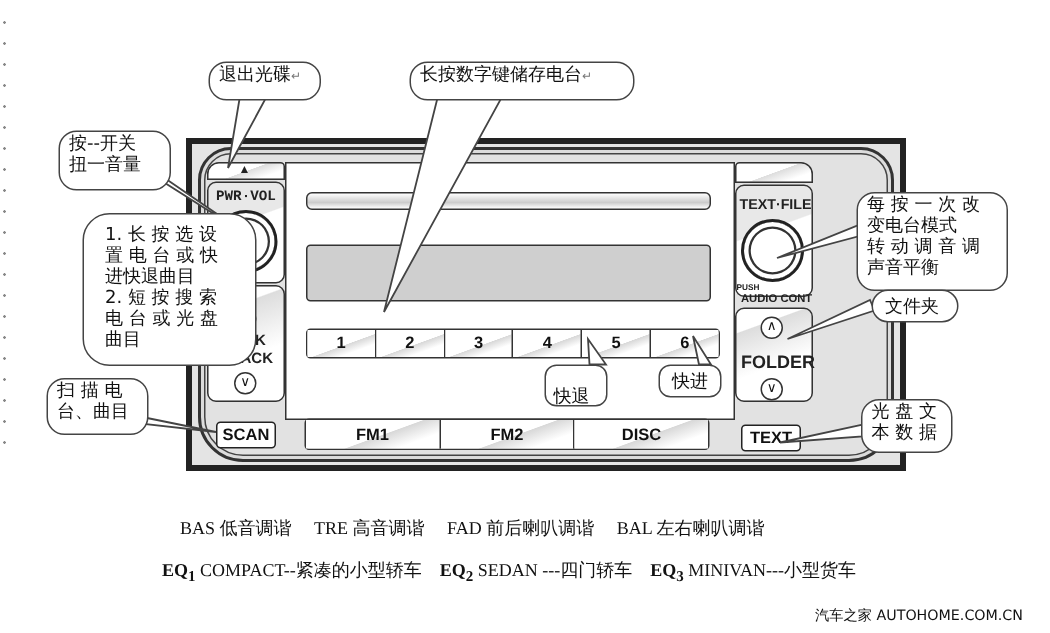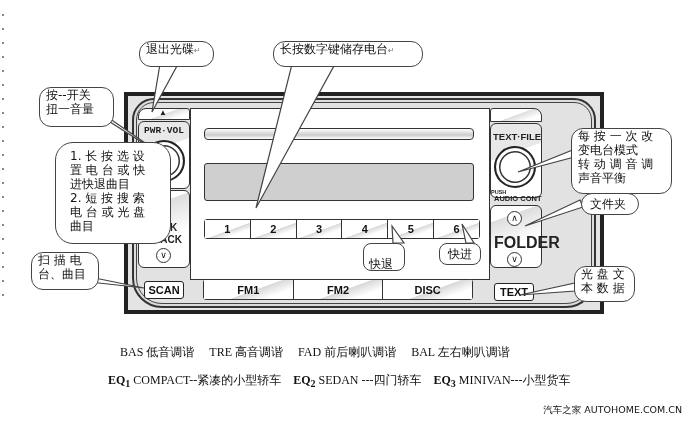--- a/index.html
+++ b/index.html
@@ -95,21 +95,21 @@
   </div>
 
   <div class="side-panel" style="left:490px;top:108px;height:14px;border-radius:3px 8px 0 0;background:linear-gradient(160deg,#fff 50%,#ddd 51%,#fff 80%);"></div>
   <div class="side-panel" style="left:490px;top:123px;height:75px;background:linear-gradient(160deg,#e8e8e8 40%,#fff 41%);"></div>
   <span class="lbl" style="left:493px;top:131px;">TEXT·FILE</span>
   <div class="knob" style="left:494px;top:146px;"></div>
   <span class="lbl tiny" style="left:491px;top:189px;">PUSH</span>
   <span class="lbl" style="left:494px;top:194px;font-size:7.5px;">AUDIO CONT</span>
   <div class="side-panel" style="left:490px;top:205px;height:63px;background:linear-gradient(160deg,#fff 20%,#ddd 21%,#fff 60%);"></div>
   <div class="arrow-circle" style="left:507px;top:211px;"><span>∧</span></div>
-  <span class="lbl" style="left:494px;top:234px;font-size:16px;">FOLDER</span>
+  <span class="lbl" style="left:494px;top:234px;font-size:12px;">FOLDER</span>
   <div class="arrow-circle" style="left:507px;top:252px;"><span>∨</span></div>
 
   <div class="btn-small" style="left:494px;top:283px;width:40px;">TEXT</div>
 </div>
 
 <svg class="pointers" width="700" height="422">
   <g fill="#fff" stroke="#444" stroke-width="1.2">
     <polygon points="160,64 178,64 152,112"></polygon>
     <polygon points="292,64 335,64 256,208"></polygon>
     <polygon points="100,112 110,122 170,160"></polygon>

